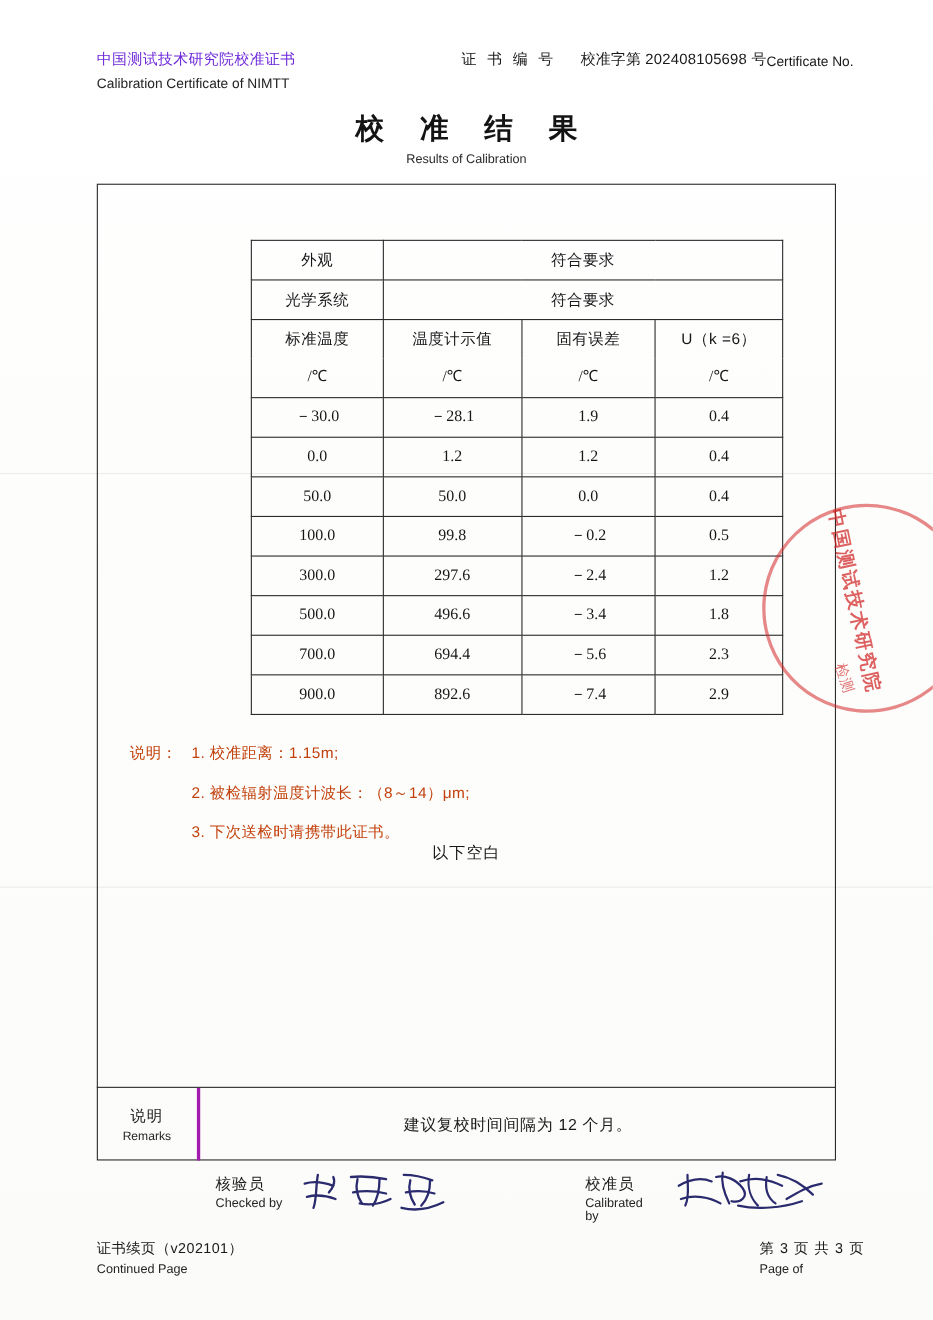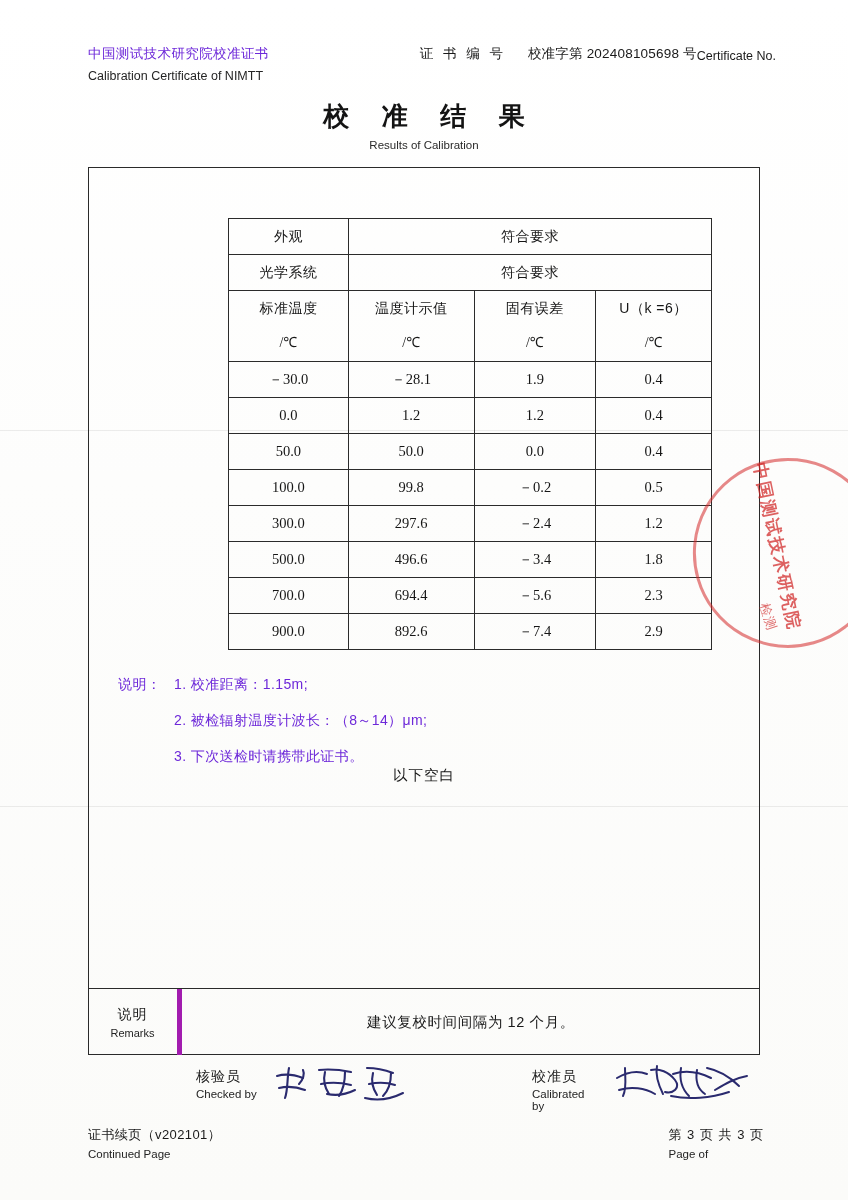--- a/index.html
+++ b/index.html
@@ -144,21 +144,21 @@
   .rtable .c3 { width: 116px; }
 
   
   .notes {
     position: absolute;
     top: 666px;
     left: 118px;
     width: 600px;
     font-size: 14px;
     line-height: 36px;
-    color: #6d28d9;
+    color: #c2410c;
     letter-spacing: 0.4px;
   }
   .notes .n-line { white-space: nowrap; }
   .notes .lead { display: inline-block; width: 56px; }
   .notes .hang { display: inline-block; width: 56px; }
   .blank-note {
     position: absolute;
     top: 766px;
     left: 0;
     right: 0;
@@ -174,21 +174,21 @@
     top: 988px;
     left: 88px;
     width: 672px;
     height: 67px;
     display: flex;
     box-sizing: border-box;
     border-top: 1px solid #2a2a2a;
   }
   .remarks .label-cell {
     width: 94px;
-    border-right: 5px solid #a21caf;
+    border-right: 3px solid #a21caf;
     display: flex;
     flex-direction: column;
     align-items: center;
     justify-content: center;
     box-sizing: border-box;
   }
   .remarks .label-cell .cn { font-size: 14px; letter-spacing: 1px; }
   .remarks .label-cell .en { font-size: 11px; margin-top: 3px; color: #242424;}
   .remarks .value-cell {
     flex: 1;
@@ -223,21 +223,21 @@
     height: 44px;
     width: 150px;
   }
   .handwriting svg { position: absolute; top: -8px; left: 0; }
 
   
   .footer {
     position: absolute;
     top: 1126px;
     left: 88px;
-    right: 84px;
+    right: 62px;
     display: flex;
     justify-content: space-between;
   }
   .footer .cn { font-size: 13px; letter-spacing: 0.4px; }
   .footer .en { font-size: 11.5px; margin-top: 4px; color: #242424; }
   .footer .right { text-align: left; }
   .footer .right .cn { letter-spacing: 1px; }
 
   
   .seal {

